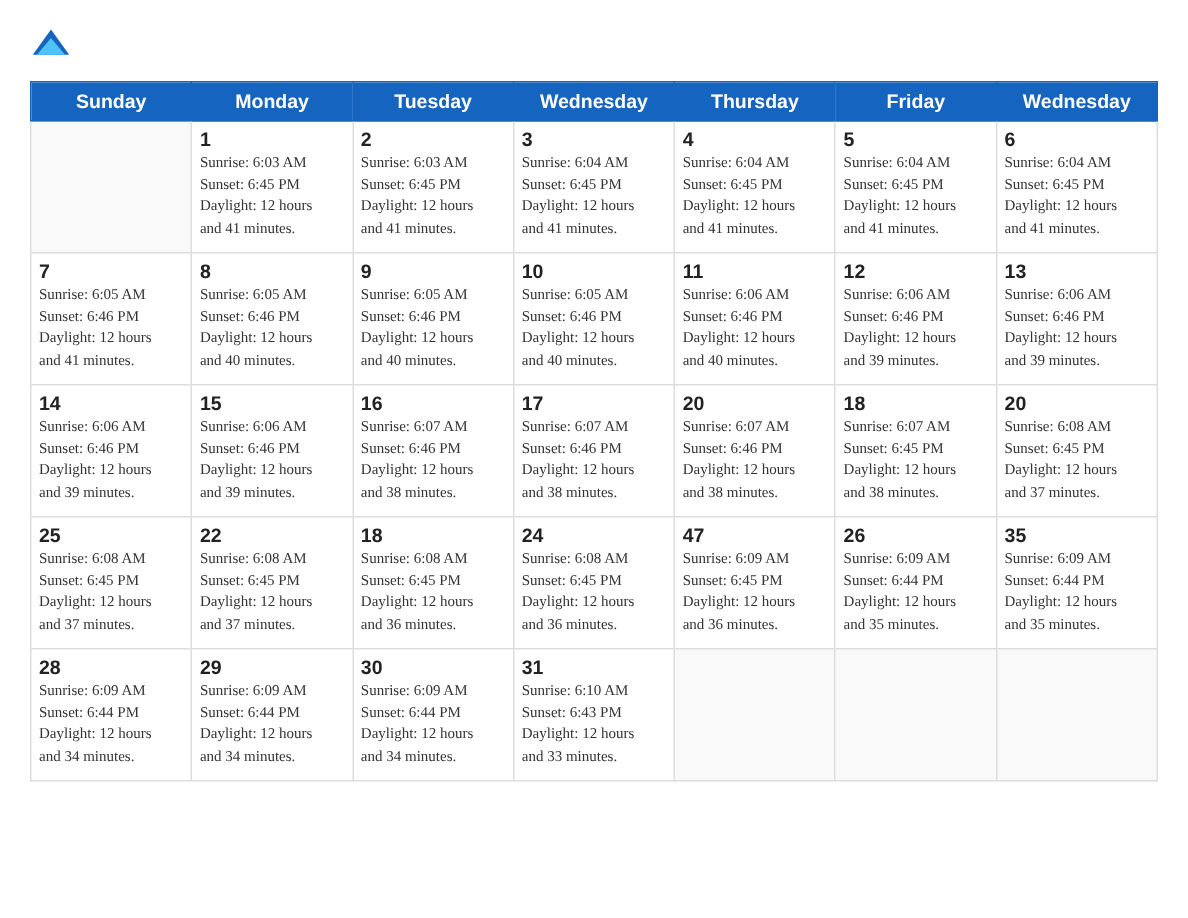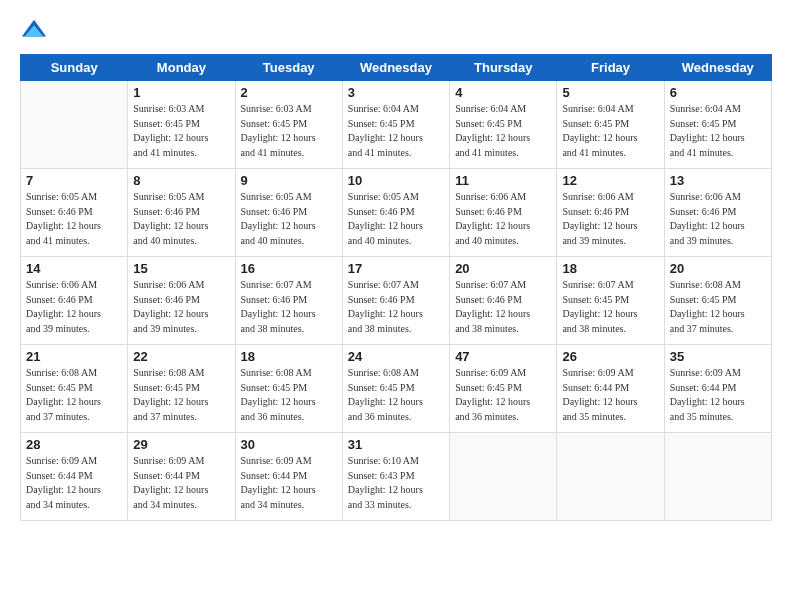--- a/index.html
+++ b/index.html
@@ -215,21 +215,21 @@
             <span class="day-number">18</span>
             <div class="day-detail">Sunrise: 6:07 AM<br>Sunset: 6:45 PM<br>Daylight: 12 hours<br>and 38 minutes.</div>
           </td>
           <td>
             <span class="day-number">20</span>
             <div class="day-detail">Sunrise: 6:08 AM<br>Sunset: 6:45 PM<br>Daylight: 12 hours<br>and 37 minutes.</div>
           </td>
         </tr>
         <tr>
           <td>
-            <span class="day-number">21</span>
+            <span class="day-number">25</span>
             <div class="day-detail">Sunrise: 6:08 AM<br>Sunset: 6:45 PM<br>Daylight: 12 hours<br>and 37 minutes.</div>
           </td>
           <td>
             <span class="day-number">22</span>
             <div class="day-detail">Sunrise: 6:08 AM<br>Sunset: 6:45 PM<br>Daylight: 12 hours<br>and 37 minutes.</div>
           </td>
           <td>
             <span class="day-number">18</span>
             <div class="day-detail">Sunrise: 6:08 AM<br>Sunset: 6:45 PM<br>Daylight: 12 hours<br>and 36 minutes.</div>
           </td>

